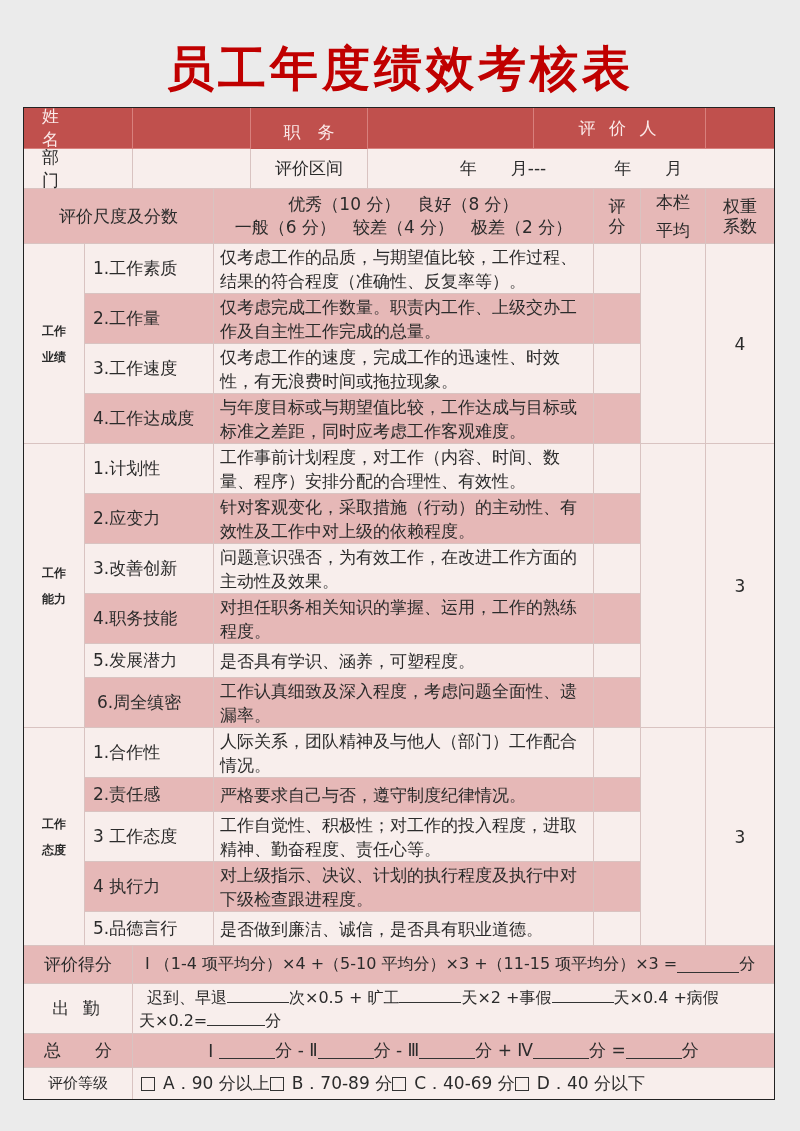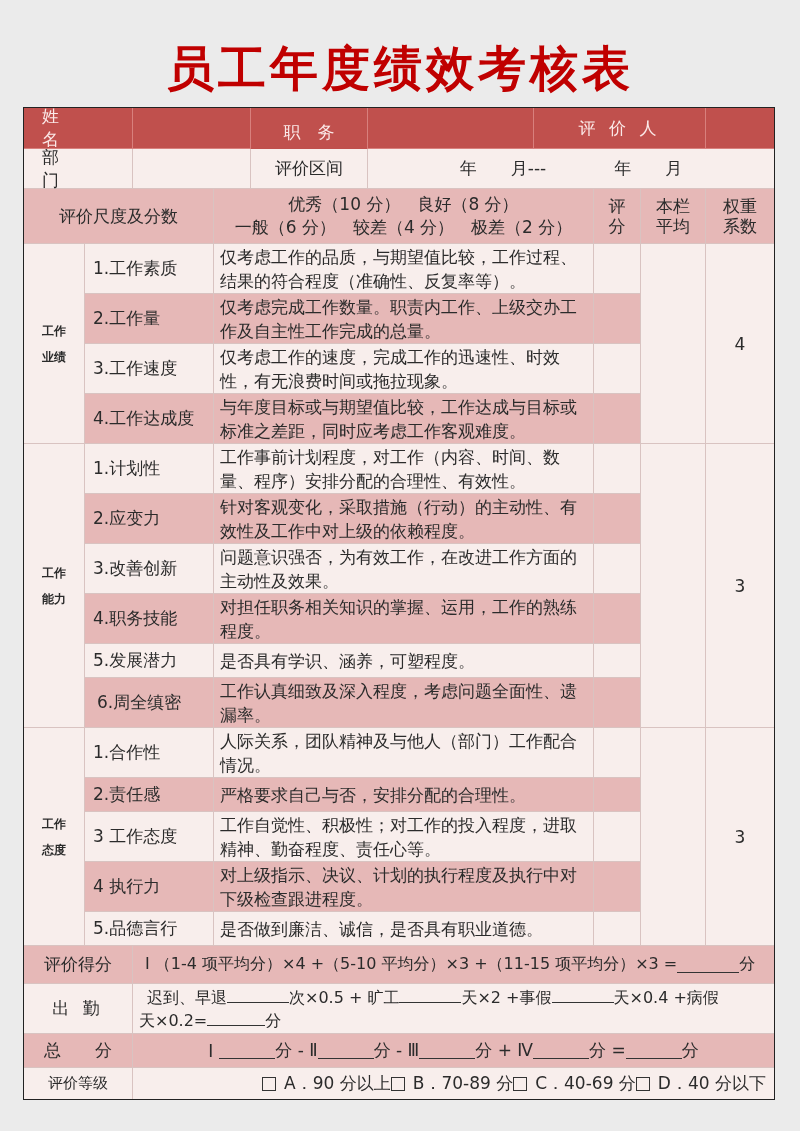--- a/index.html
+++ b/index.html
@@ -39,21 +39,21 @@
   <div class="c lite ctr" style="left:344px;top:41px;width:406px;height:40px;border-right:none;white-space:pre;">年　　月---　　　　年　　月</div>
   <div class="c lite ctr" style="left:227px;top:41px;width:117px;height:40px;">评价区间</div>
 
   <div class="c pink ctr" style="left:0;top:81px;width:190px;height:55px;">评价尺度及分数</div>
   <div class="c pink" style="left:190px;top:81px;width:380px;height:55px;flex-direction:column;justify-content:center;line-height:23px;">
     <span>优秀（10 分）　良好（8 分）</span>
     <span>一般（6 分）　较差（4 分）　极差（2 分）</span>
   </div>
   <div class="c pink ctr" style="left:570px;top:81px;width:47px;height:55px;white-space:pre;line-height:20px;">评
 分</div>
-  <div class="c pink ctr" style="left:617px;top:81px;width:65px;height:55px;white-space:pre;line-height:20px;">本栏
+  <div class="c pink ctr" style="left:617px;top:81px;width:65px;height:55px;white-space:pre;line-height:28px;">本栏
 平均</div>
   <div class="c pink ctr" style="left:682px;top:81px;width:68px;height:55px;white-space:pre;line-height:20px;border-right:none;">权重
 系数</div>
 
   <div id="body-rows">
       <div class="c lite" style="left:61px;top:136px;width:129px;height:50px;padding-left:8px;">1.工作素质</div>
          <div class="c lite desc" style="left:190px;top:136px;width:380px;height:50px;">仅考虑工作的品质，与期望值比较，工作过程、结果的符合程度（准确性、反复率等）。</div>
          <div class="c lite" style="left:570px;top:136px;width:47px;height:50px;"></div>
       <div class="c pink" style="left:61px;top:186px;width:129px;height:50px;padding-left:8px;">2.工作量</div>
          <div class="c pink desc" style="left:190px;top:186px;width:380px;height:50px;">仅考虑完成工作数量。职责内工作、上级交办工作及自主性工作完成的总量。</div>
@@ -87,21 +87,21 @@
          <div class="c pink desc" style="left:190px;top:570px;width:380px;height:50px;">工作认真细致及深入程度，考虑问题全面性、遗漏率。</div>
          <div class="c pink" style="left:570px;top:570px;width:47px;height:50px;"></div>
       <div class="c lite cat" style="left:0;top:336px;width:61px;height:284px;white-space:pre;">工作
 能力</div>
        <div class="c lite" style="left:617px;top:336px;width:65px;height:284px;"></div>
        <div class="c lite ctr" style="left:682px;top:336px;width:68px;height:284px;border-right:none;">3</div>
       <div class="c lite" style="left:61px;top:620px;width:129px;height:50px;padding-left:8px;">1.合作性</div>
          <div class="c lite desc" style="left:190px;top:620px;width:380px;height:50px;">人际关系，团队精神及与他人（部门）工作配合情况。</div>
          <div class="c lite" style="left:570px;top:620px;width:47px;height:50px;"></div>
       <div class="c pink" style="left:61px;top:670px;width:129px;height:34px;padding-left:8px;">2.责任感</div>
-         <div class="c pink desc" style="left:190px;top:670px;width:380px;height:34px;">严格要求自己与否，安排分配的合理性。</div>
+         <div class="c pink desc" style="left:190px;top:670px;width:380px;height:34px;">严格要求自己与否，遵守制度纪律情况。</div>
          <div class="c pink" style="left:570px;top:670px;width:47px;height:34px;"></div>
       <div class="c lite" style="left:61px;top:704px;width:129px;height:50px;padding-left:8px;">3 工作态度</div>
          <div class="c lite desc" style="left:190px;top:704px;width:380px;height:50px;">工作自觉性、积极性；对工作的投入程度，进取精神、勤奋程度、责任心等。</div>
          <div class="c lite" style="left:570px;top:704px;width:47px;height:50px;"></div>
       <div class="c pink" style="left:61px;top:754px;width:129px;height:50px;padding-left:8px;">4 执行力</div>
          <div class="c pink desc" style="left:190px;top:754px;width:380px;height:50px;">对上级指示、决议、计划的执行程度及执行中对下级检查跟进程度。</div>
          <div class="c pink" style="left:570px;top:754px;width:47px;height:50px;"></div>
       <div class="c lite" style="left:61px;top:804px;width:129px;height:34px;padding-left:8px;">5.品德言行</div>
          <div class="c lite desc" style="left:190px;top:804px;width:380px;height:34px;">是否做到廉洁、诚信，是否具有职业道德。</div>
          <div class="c lite" style="left:570px;top:804px;width:47px;height:34px;"></div>
@@ -133,19 +133,19 @@
       <span>分 -  Ⅲ</span>
       <span class="u" style="width:56px;"></span>
       <span>分 +  Ⅳ</span>
       <span class="u" style="width:56px;"></span>
       <span>分 =</span>
       <span class="u" style="width:56px;"></span>
       <span>分</span>
   </div>
 
   <div class="c lite ctr small" style="left:0;top:960px;width:109px;height:31px;border-bottom:none;">评价等级</div>
-  <div class="c lite" style="left:109px;top:960px;width:641px;height:31px;border-right:none;border-bottom:none;justify-content:flex-end;padding:7px 8px;">
+  <div class="c lite" style="left:109px;top:960px;width:641px;height:31px;border-right:none;border-bottom:none;justify-content:flex-start;padding:7px 8px;">
     <span><span class="box"></span><span>A．90 分以上</span></span>
     <span><span class="box"></span><span>B．70-89 分</span></span>
     <span><span class="box"></span><span>C．40-69 分</span></span>
     <span><span class="box"></span><span>D．40 分以下</span></span>
   </div>
 </div>
 
 </body></html>

